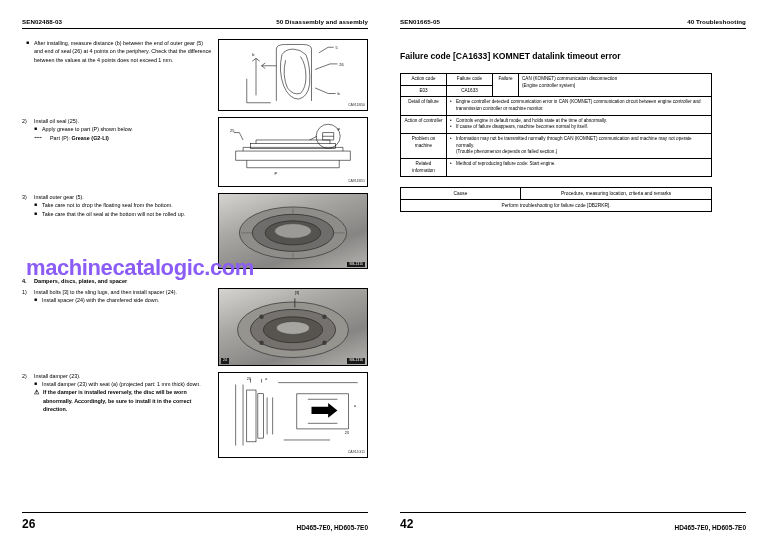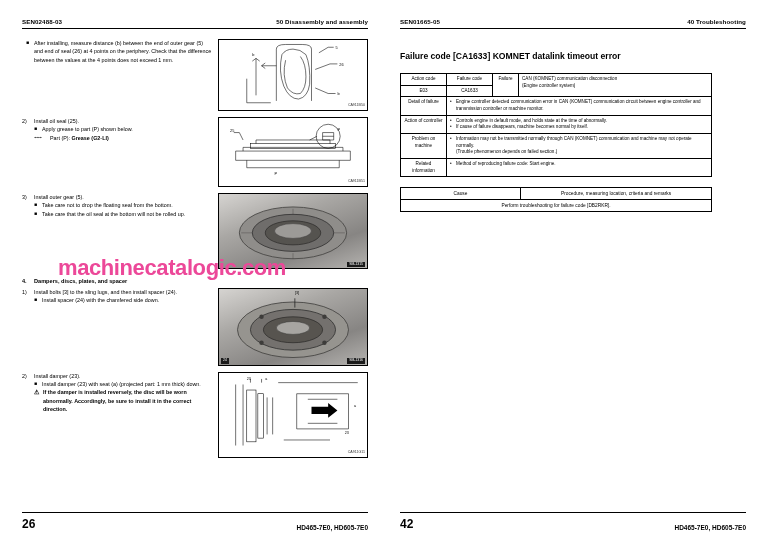--- a/index.html
+++ b/index.html
@@ -159,25 +159,24 @@
     font-size: 3.6px;
   }
 
   
   .watermark {
     position: absolute;
     left: 26px;
     top: 255px;
     font-size: 22px;
     font-weight: bold;
-    color: #ec4899;
+    color: #8b5cf6;
     letter-spacing: -0.4px;
     z-index: 40;
     font-family: "Liberation Sans", sans-serif;
-    margin-left: 32px;
   }
 
   
   .fc-title {
     margin-top: 22px;
     font-size: 8.6px;
     font-weight: bold;
   }
   table.fc {
     border-collapse: collapse;

